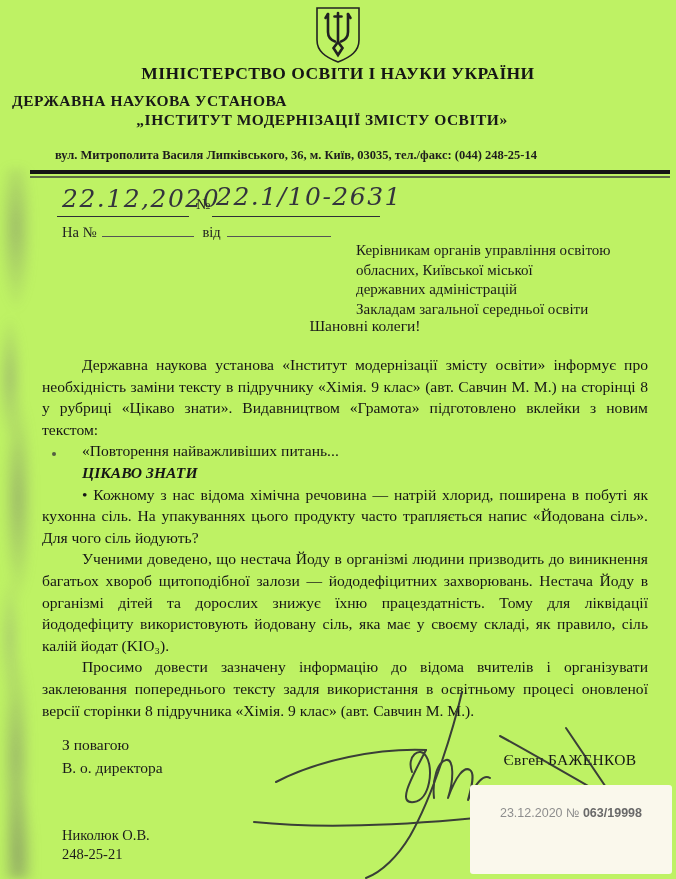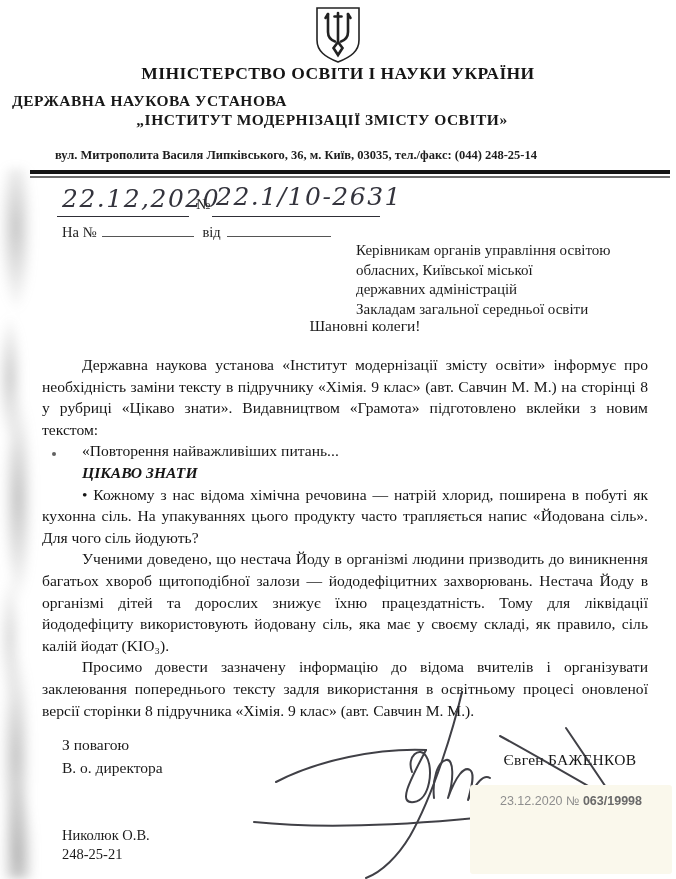--- a/index.html
+++ b/index.html
@@ -1,20 +1,20 @@
 <!DOCTYPE html>
 <html><head>
 <meta charset="utf-8">
 <style>
   html,body{margin:0;padding:0;}
   body{background:#e8e8e8;font-family:"Liberation Serif", serif;}
   .page{
     position:relative;
     width:676px;height:879px;
-    background:#ffffff;
+    background:#bef264;
     overflow:hidden;
     color:#1b1b1b;
   }
   
   .smudge{
     position:absolute;left:-10px;top:168px;width:52px;height:711px;
     background:
       radial-gradient(ellipse 24px 120px at 26px 60px, rgba(110,110,110,.40), transparent 70%),
       radial-gradient(ellipse 18px 90px  at 20px 210px, rgba(120,120,120,.38), transparent 70%),
       radial-gradient(ellipse 22px 150px at 28px 330px, rgba(110,110,110,.42), transparent 70%),
@@ -65,21 +65,21 @@
   .position{position:absolute;left:62px;top:759px;font-size:15.5px;text-align:center;}
   .signer{position:absolute;left:470px;top:751px;width:200px;text-align:center;font-size:15.5px;letter-spacing:.3px;color:#151515;}
   .signature{position:absolute;left:248px;top:664px;width:424px;height:215px;pointer-events:none;}
   .executor{position:absolute;left:62px;top:827px;font-size:14.5px;}
   .phone{position:absolute;left:62px;top:846px;font-size:14.5px;}
   
   .stamp{position:absolute;left:470px;top:785px;width:202px;height:89px;
     background:#faf8ec;border-radius:3px;
     font-family:"Liberation Sans", sans-serif;text-align:center;padding-top:7px;box-sizing:border-box;}
   .stamp .l1{font-size:12.5px;color:#8e8e8e;letter-spacing:.2px;}
-  .stamp .l2{font-size:12.5px;color:#8e8e8e;margin-top:2px;}
+  .stamp .l2{font-size:12.5px;color:#8e8e8e;margin-top:14px;}
   .stamp .num{font-weight:bold;color:#696969;}
 </style>
 </head>
 <body>
 
 <div class="page">
 
   <div class="smudge"></div>
   <div class="speck"></div>
 

